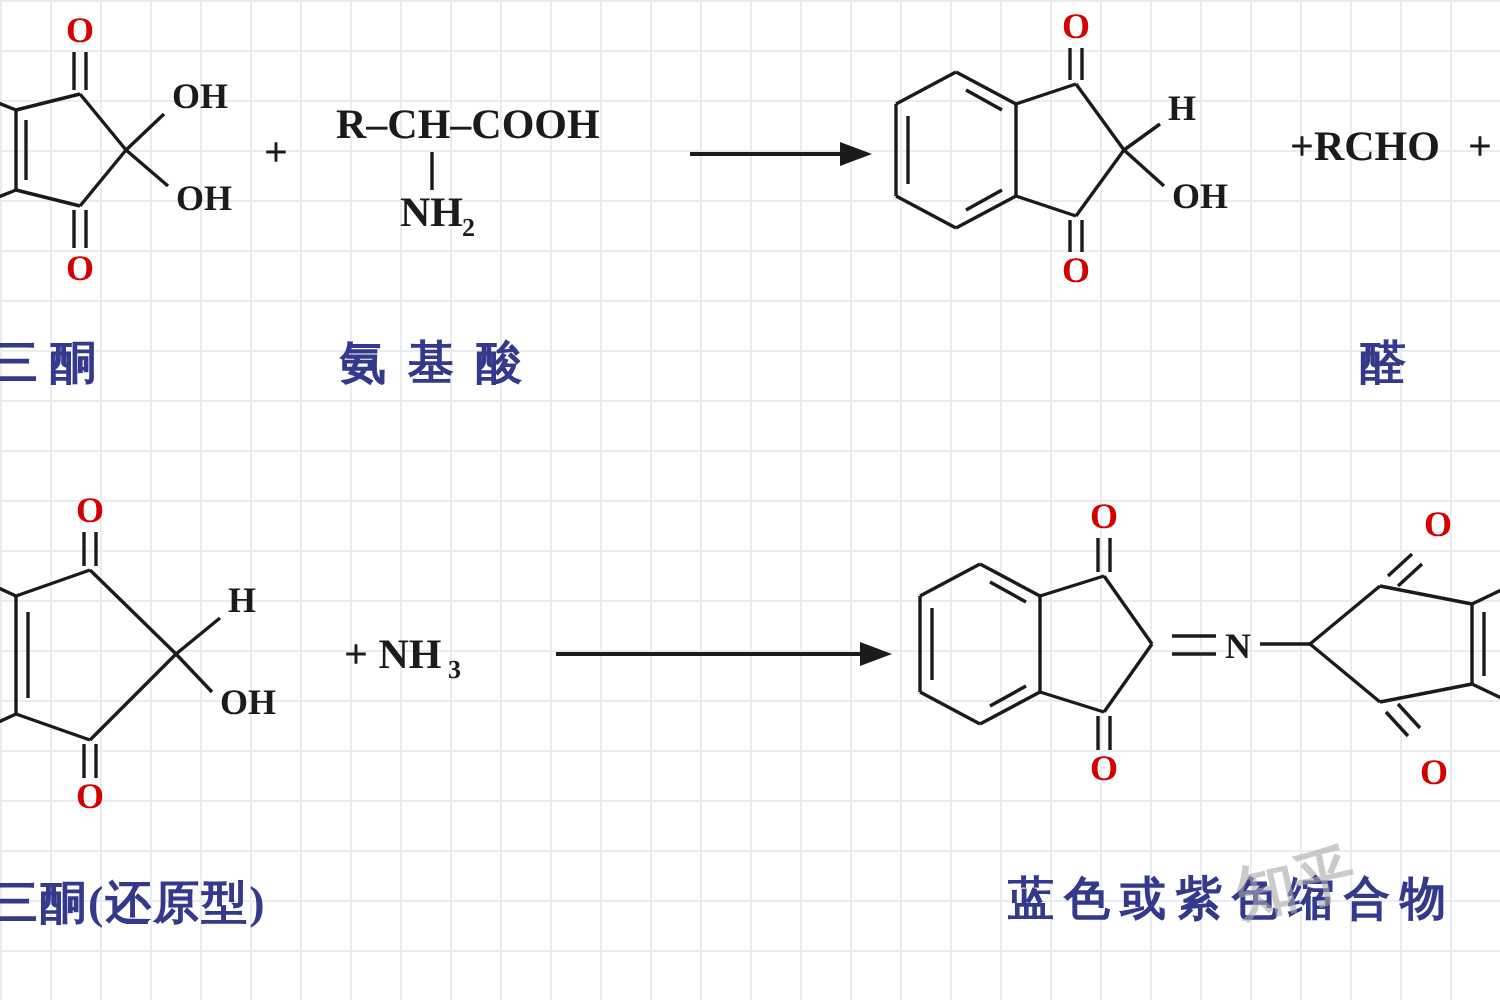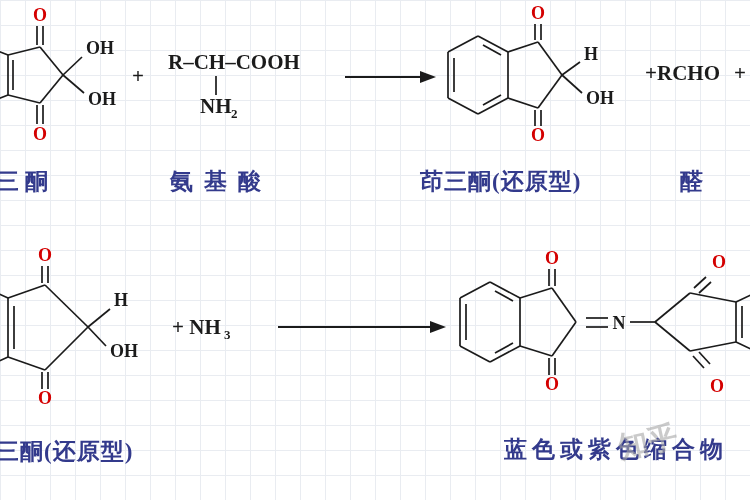--- a/index.html
+++ b/index.html
@@ -173,21 +173,20 @@
       <line x1="742" y1="306" x2="742" y2="338"></line>
       <line x1="736" y1="302" x2="757" y2="292"></line>
       <line x1="736" y1="342" x2="757" y2="352"></line>
       <text class="ox" x="719" y="268" text-anchor="middle">O</text>
       <text class="ox" x="717" y="392" text-anchor="middle">O</text>
     </g>
   </svg>
 
   <div class="lbl" style="left:-4px;top:166px;letter-spacing:6px;">三酮</div>
   <div class="lbl" style="left:170px;top:166px;letter-spacing:11px;text-align:center;">氨基酸</div>
-  <div class="lbl" style="left:420px;top:166px;letter-spacing:1px;">茚三酮(还原型)</div>
   <div class="lbl" style="left:680px;top:166px;">醛</div>
 
   <div class="lbl" style="left:-4px;top:436px;letter-spacing:1px;">三酮(还原型)</div>
   <div class="lbl" style="left:504px;top:434px;letter-spacing:5px;">蓝色或紫色缩合物</div>
 
   <div class="watermark">知乎</div>
 
 </div>
 
 </body></html>

